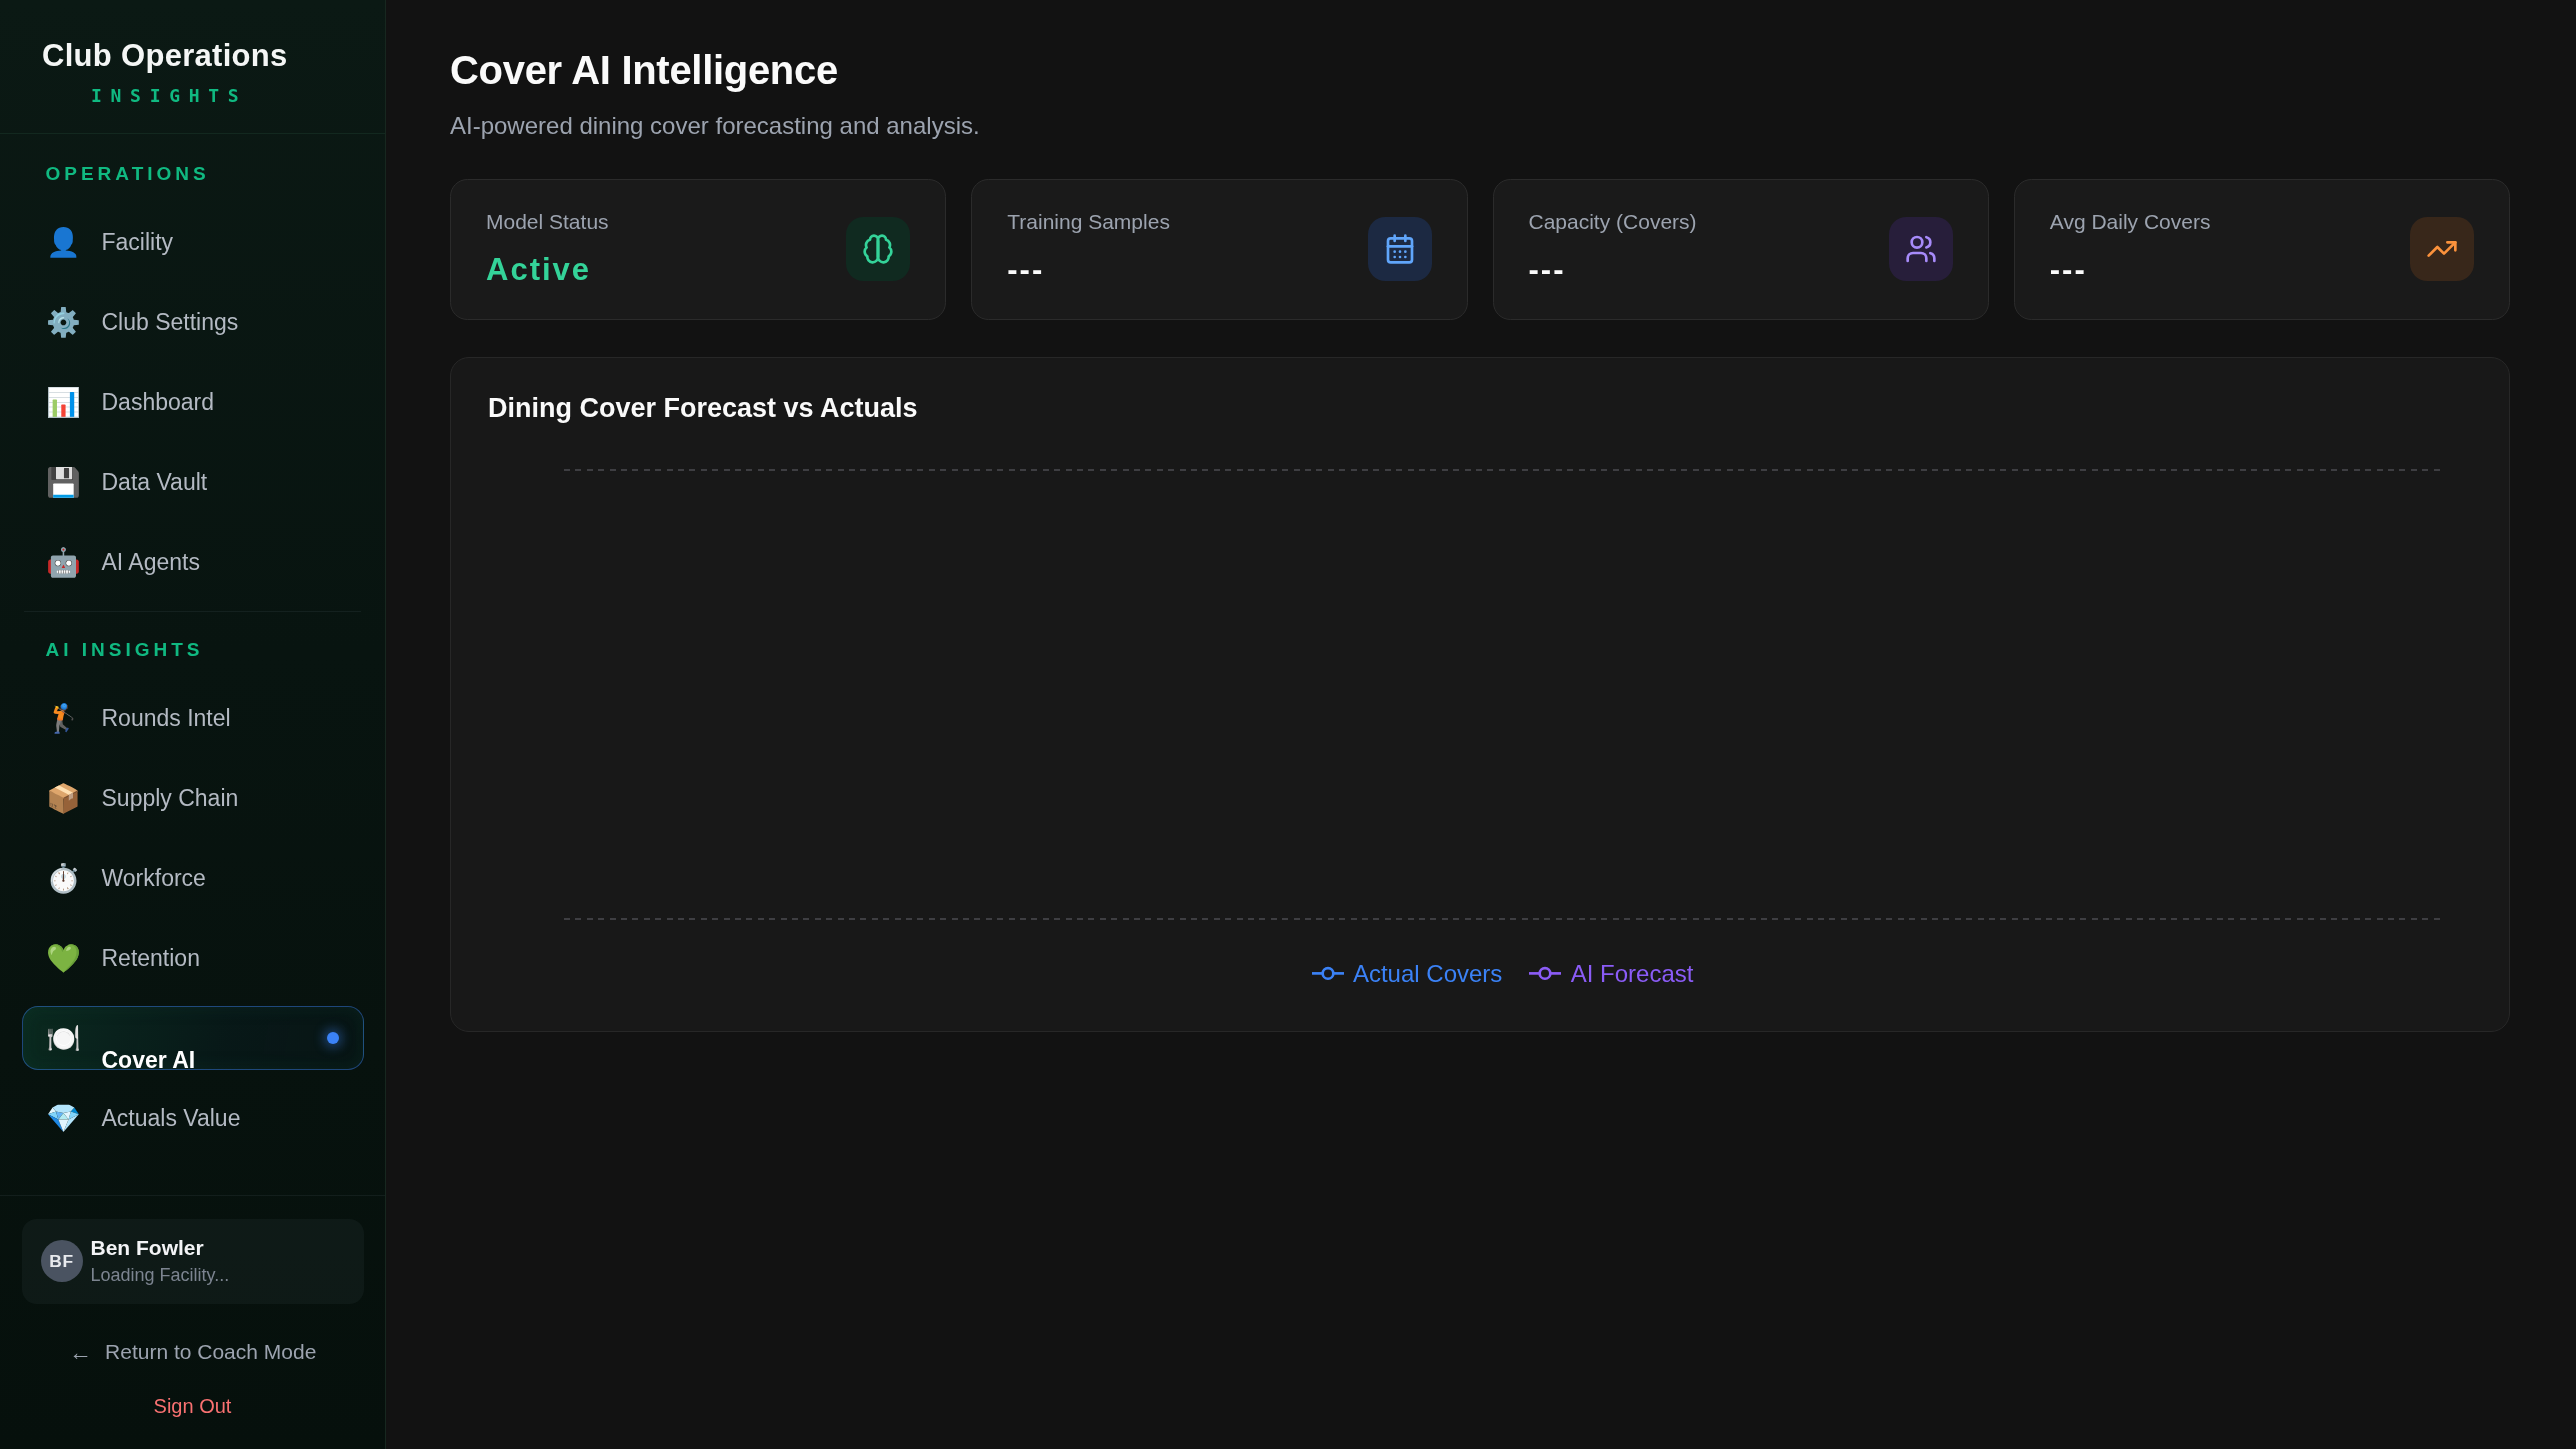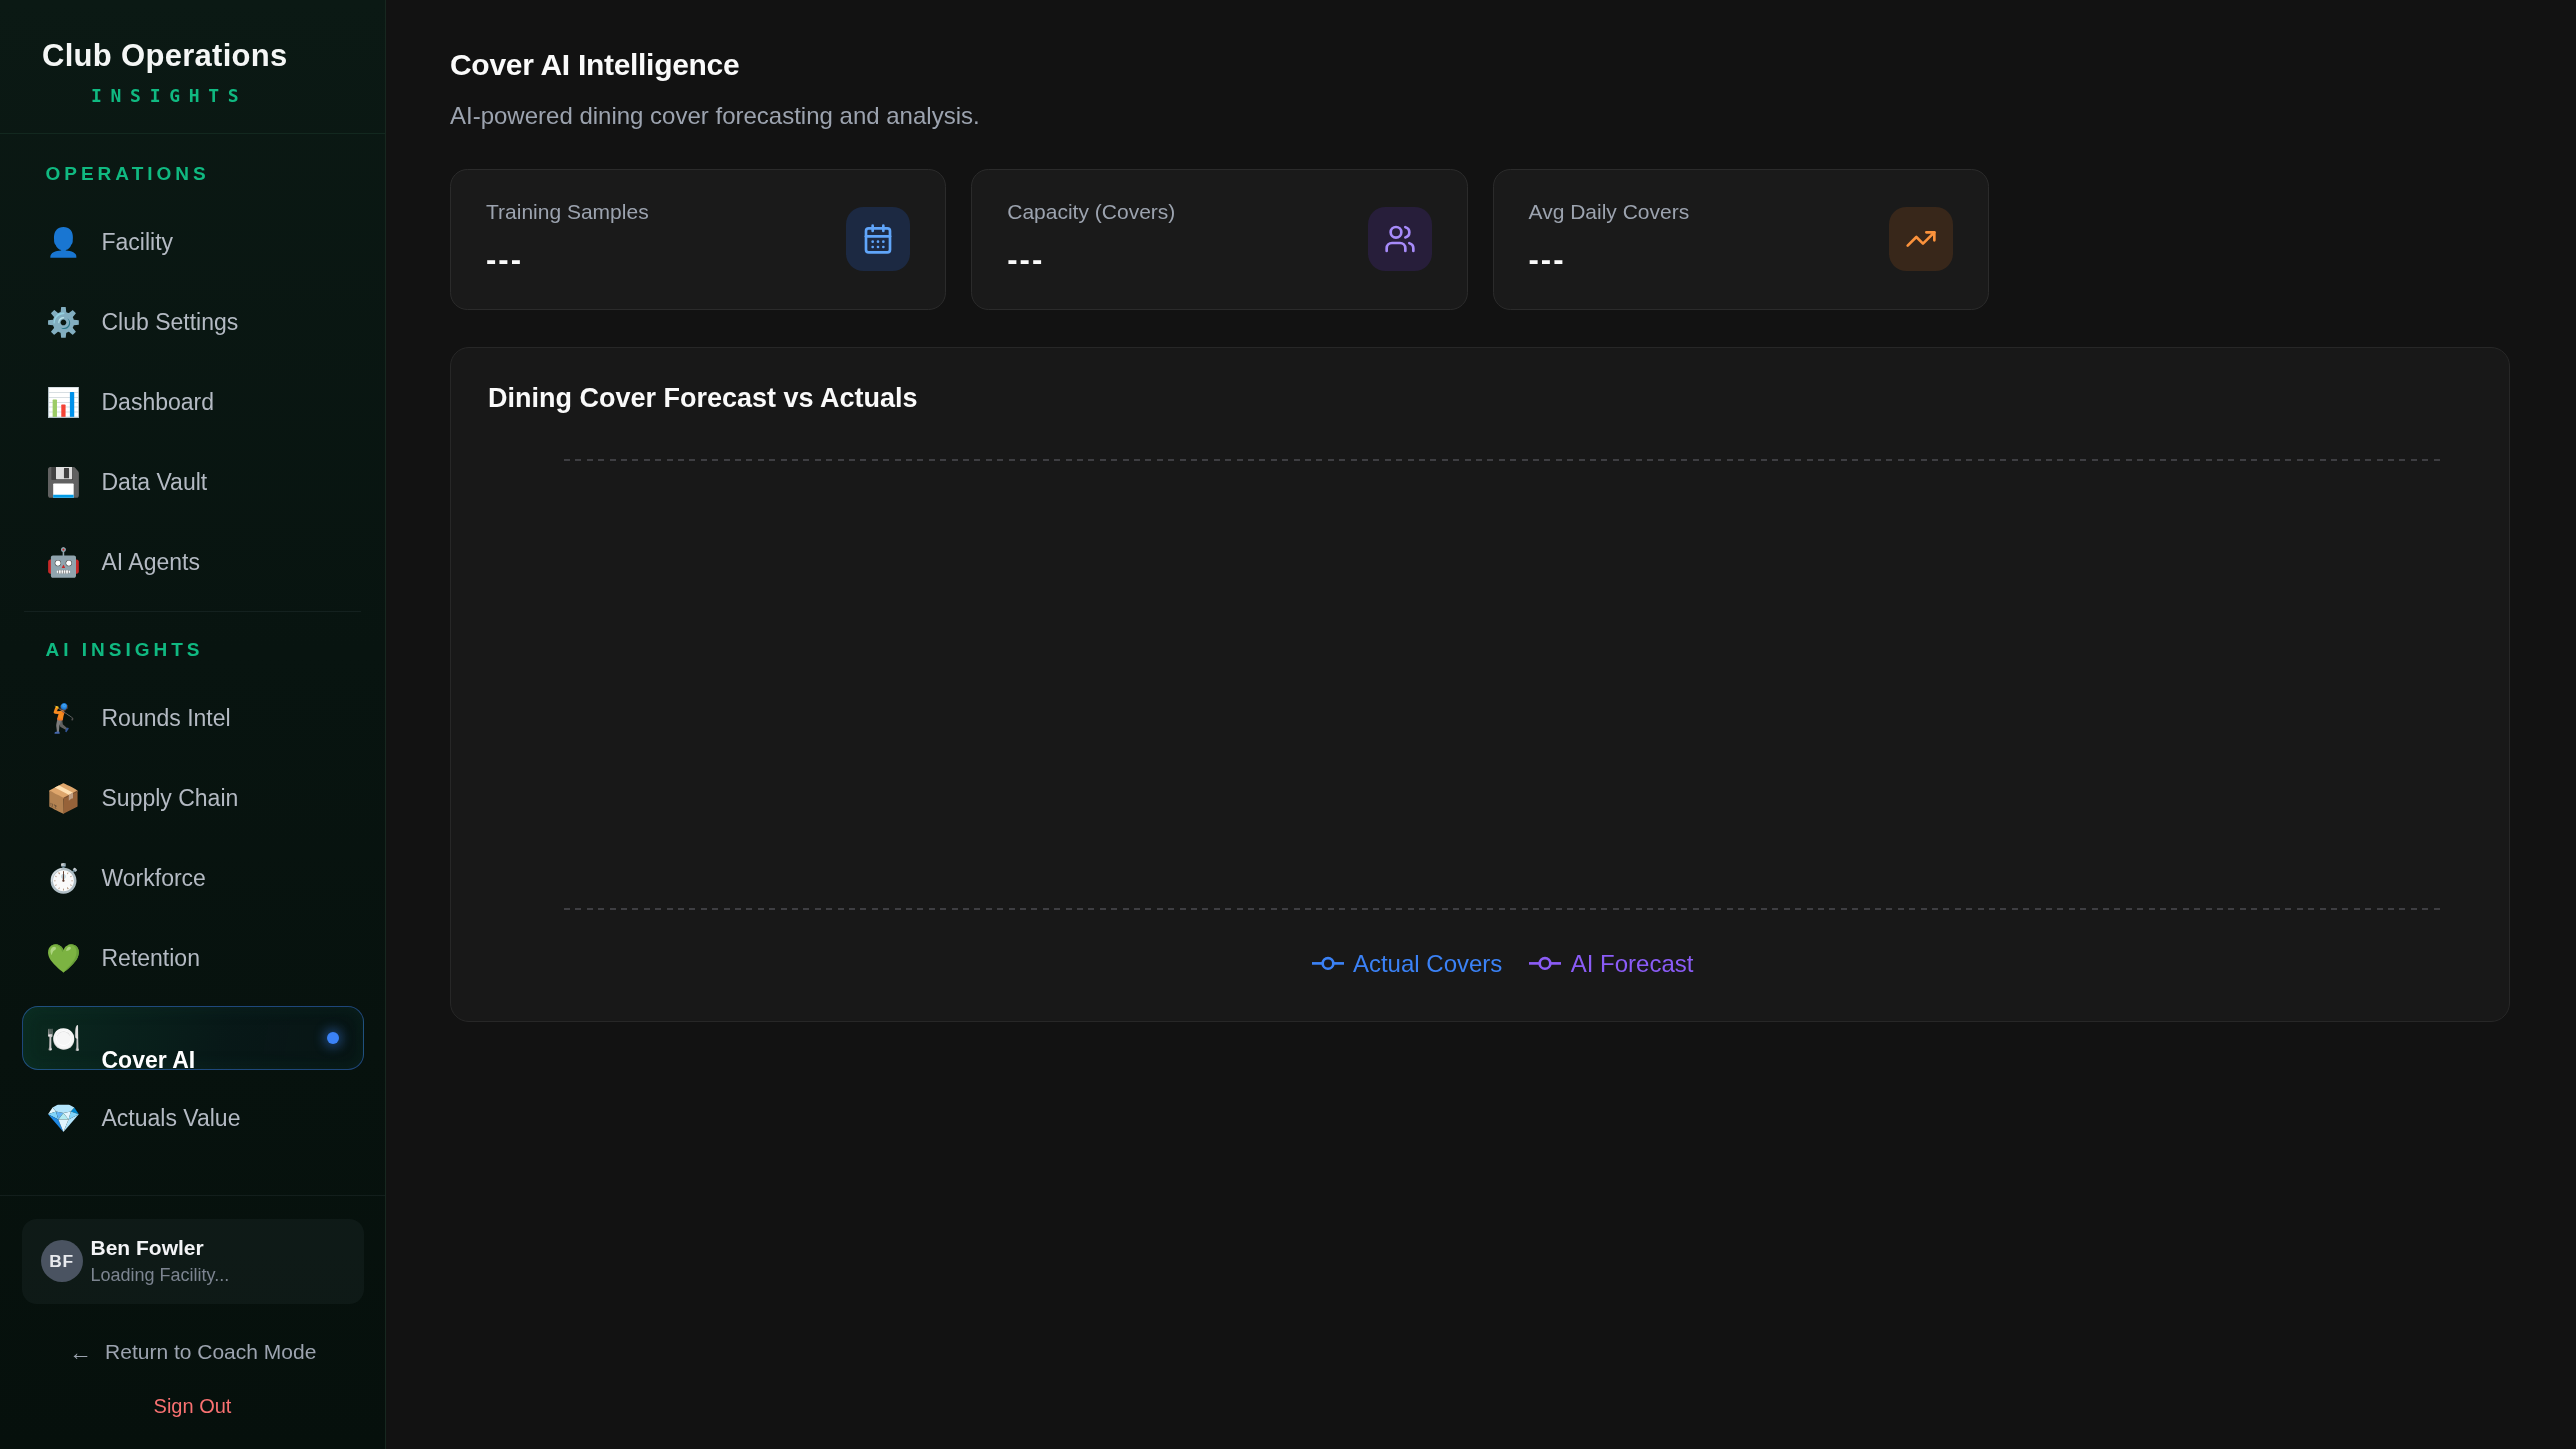--- a/index.html
+++ b/index.html
@@ -47,21 +47,21 @@
     justify-content:center; letter-spacing:0.7px; }
   .user-name { font-size:21px; font-weight:600; color:#f3f4f6; }
   .user-status { margin-top:4.7px; font-size:18px; color:#7c8490; }
   .return-link { margin-top:35px; display:flex; justify-content:center; align-items:center;
     gap:13.4px; color:#9ca3af; font-size:21px; cursor:pointer; }
   .return-arrow { font-size:23px; color:#9ca3af; }
   .sign-out { margin:29.5px 0 31px; text-align:center; font-size:20px; color:#f87171; cursor:pointer; }
 
   
   .main { flex:1; background:#121212; padding:50px 66px 0 64px; }
-  .page-title { font-size:30px; font-weight:700; color:#fafafa; letter-spacing:-0.3px; line-height:1; }
+  .page-title { font-size:40px; font-weight:700; color:#fafafa; letter-spacing:-0.3px; line-height:1; }
   .page-subtitle { margin-top:21.5px; font-size:24px; color:#9ca3af; }
 
   .stats-row { margin-top:39px; display:grid; grid-template-columns:repeat(4,1fr); gap:25px; }
   .card { height:141px; background:#1a1a1a; border:1.3px solid #2b2b2b; border-radius:17.4px;
     padding:28px 35px; display:flex; justify-content:space-between; align-items:center; }
   .card-label { font-size:21px; color:#9ca3af; }
   .card-value { margin-top:17.4px; font-size:31px; font-weight:700; color:#fafafa; letter-spacing:2px; }
   .card-icon { width:64px; height:64px; flex:0 0 64px; border-radius:17.4px;
     display:flex; align-items:center; justify-content:center; }
   .card-icon svg { width:32px; height:32px; }
@@ -161,20 +161,33 @@
       <div class="sign-out">Sign Out</div>
     </div>
   </aside>
 
   <main class="main">
     <h1 class="page-title">Cover AI Intelligence</h1>
     <div class="page-subtitle">AI-powered dining cover forecasting and analysis.</div>
 
     <div class="stats-row">
 
+      <div class="card">
+        <div>
+          <div class="card-label">Model Status</div>
+          <div class="card-value" style="color: rgb(52, 211, 153);">Active</div>
+        </div>
+        <div class="card-icon" style="color: rgb(52, 211, 153); background: rgb(16, 42, 32);">
+          <svg viewBox="0 0 24 24" fill="none" stroke="currentColor" stroke-width="2" stroke-linecap="round" stroke-linejoin="round">
+            <path d="M12 5a3 3 0 1 0-5.997.125 4 4 0 0 0-2.526 5.77 4 4 0 0 0 .556 6.588A4 4 0 1 0 12 18Z"></path>
+            <path d="M12 5a3 3 0 1 1 5.997.125 4 4 0 0 1 2.526 5.77 4 4 0 0 1-.556 6.588A4 4 0 1 1 12 18Z"></path>
+            <path d="M12 6v12"></path>
+          </svg>
+        </div>
+      </div>
 
       <div class="card">
         <div>
           <div class="card-label">Training Samples</div>
           <div class="card-value" style="color: rgb(250, 250, 250);">---</div>
         </div>
         <div class="card-icon" style="color: rgb(96, 165, 250); background: rgb(28, 41, 66);">
           <svg viewBox="0 0 24 24" fill="none" stroke="currentColor" stroke-width="2" stroke-linecap="round" stroke-linejoin="round">
             <rect x="3" y="4" width="18" height="18" rx="2"></rect>
             <path d="M16 2v4"></path>

